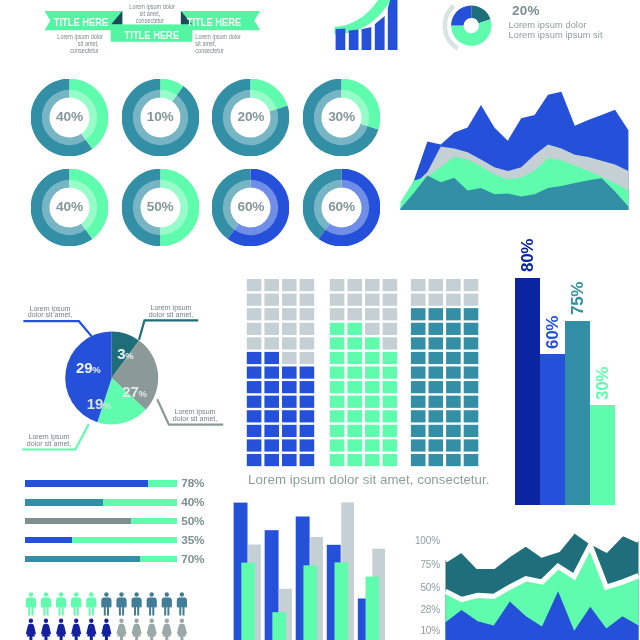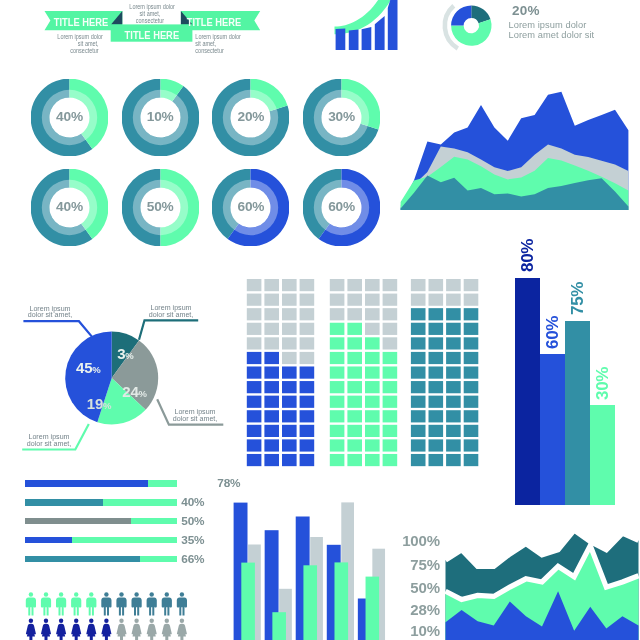--- a/index.html
+++ b/index.html
@@ -8,21 +8,21 @@
   .abs{position:absolute;}
   .rb-title{font-size:11.7px;font-weight:bold;color:#F4FFF8;letter-spacing:0px;text-align:center;line-height:11.7px;transform:scaleX(.80);white-space:nowrap;}
   .rb-cap{font-size:6.4px;color:#7A898E;line-height:6.9px;text-align:right;transform:scaleX(.86);transform-origin:center top;white-space:nowrap;}
   .kpi-val{font-size:13.5px;font-weight:bold;color:#7D9092;letter-spacing:.2px;}
   .kpi-line{font-size:9.3px;color:#8D9E9E;letter-spacing:.05px;white-space:nowrap;}
   .waffle-cap{font-size:13.3px;color:#8D9E9E;text-align:center;letter-spacing:.05px;white-space:nowrap;}
   .dn-label{position:absolute;width:100%;text-align:center;font-size:13.7px;font-weight:bold;color:#84989B;letter-spacing:-.2px;}
   .pie-val{font-size:15px;font-weight:bold;color:#fff;white-space:nowrap;line-height:15px;letter-spacing:-.2px;}
   .pie-pct{font-size:9.5px;font-weight:bold;}
   .pie-cap{font-size:7.1px;color:#74838A;line-height:6.9px;}
-  .ax-lbl{font-size:15px;font-weight:bold;color:#8D9E9E;line-height:11.2px;white-space:nowrap;letter-spacing:-.1px;}
+  .ax-lbl{font-size:10px;font-weight:normal;color:#8D9E9E;line-height:11.2px;white-space:nowrap;letter-spacing:-.1px;}
   .pb-lbl{font-size:11.8px;font-weight:bold;color:#7D9092;white-space:nowrap;line-height:11.8px;letter-spacing:-.1px;}
   .vbar-lbl{font-size:17px;font-weight:bold;white-space:nowrap;transform:rotate(-90deg);transform-origin:0 0;line-height:17px;letter-spacing:-.3px;}
 </style>
 </head>
 <body>
 
 <div class="canvas">
 
 <svg class="abs" style="left:0;top:0" width="460" height="60">
   <polygon points="44.5,11 122.3,11 122.3,30.2 44.5,30.2 50.4,20.6" fill="#53F5A3"></polygon>
@@ -60,21 +60,21 @@
     </svg>
 
 <svg class="abs" style="left:435px;top:-10px" width="70" height="62">
       <path d="M 22.810402482615167 58.40966371560451 A 26.5 26.5 0 0 1 18.77523556892323 15.722056654792816" fill="none" stroke="#D9E3E3" stroke-width="4.6"></path>
       <path d="M 36.3 15.400000000000002 A 20.2 20.2 0 0 1 55.5113416291621 29.357856713626063 L 43.62313517547268 33.22056914331291 A 7.7 7.7 0 0 0 36.3 27.900000000000002 Z" fill="#1E6E7C"></path>
       <path d="M 55.5113416291621 29.357856713626063 A 20.2 20.2 0 1 1 16.099999999999998 35.6 L 28.599999999999998 35.6 A 7.7 7.7 0 1 0 43.62313517547268 33.22056914331291 Z" fill="#5FFCAD"></path>
       <path d="M 16.099999999999998 35.6 A 20.2 20.2 0 0 1 36.29999999999999 15.400000000000002 L 36.3 27.900000000000002 A 7.7 7.7 0 0 0 28.599999999999998 35.6 Z" fill="#2551DA"></path>
     </svg>
 <div class="abs kpi-val" style="left:512px;top:2.5px">20%</div>
 <div class="abs kpi-line" style="left:508.5px;top:19.5px">Lorem ipsum dolor</div>
-<div class="abs kpi-line" style="left:508.5px;top:29.5px">Lorem amet dolor sit</div>
+<div class="abs kpi-line" style="left:508.5px;top:29.5px">Lorem ipsum ipsum sit</div>
 
 <div class="abs" id="donutRows" style="left:0;top:0;width:640px;height:260px">
       <div class="abs" style="left: 31px; top: 79px; width: 77px; height: 77px;"><svg width="77" height="77">
           <path d="M 61.3648463141772 69.97076108118546 A 38.9 38.9 0 1 1 38.49999999999999 -0.3999999999999986 L 38.49999999999999 18.4 A 20.1 20.1 0 1 0 50.31448357107871 54.76124158693645 Z" fill="#328FA5"></path>
           <path d="M 38.5 -0.3999999999999986 A 38.9 38.9 0 0 1 61.3648463141772 69.97076108118546 L 50.31448357107871 54.76124158693645 A 20.1 20.1 0 0 0 38.5 18.4 Z" fill="#5FFCAD"></path>
           <path d="M 10.8 38.5 A 27.7 27.7 0 1 1 66.2 38.5 A 27.7 27.7 0 1 1 10.8 38.5 Z M 18.4 38.5 A 20.1 20.1 0 1 0 58.6 38.5 A 20.1 20.1 0 1 0 18.4 38.5 Z" fill="#ffffff" fill-opacity="0.345"></path>
         </svg><div class="dn-label" style="top: 29.5px;">40%</div></div>
       <div class="abs" style="left: 121.7px; top: 79px; width: 77px; height: 77px;"><svg width="77" height="77">
           <path d="M 61.3648463141772 7.029238918814546 A 38.9 38.9 0 1 1 38.49999999999999 -0.3999999999999986 L 38.49999999999999 18.4 A 20.1 20.1 0 1 0 50.31448357107871 22.238758413063554 Z" fill="#328FA5"></path>
           <path d="M 38.5 -0.3999999999999986 A 38.9 38.9 0 0 1 61.3648463141772 7.029238918814546 L 50.31448357107871 22.238758413063554 A 20.1 20.1 0 0 0 38.5 18.4 Z" fill="#5FFCAD"></path>
@@ -281,48 +281,49 @@
       <rect x="217.70" y="58.32" width="14.6" height="12.2" fill="#328FA5"></rect>
       <rect x="217.70" y="72.90" width="14.6" height="12.2" fill="#328FA5"></rect>
       <rect x="217.70" y="87.48" width="14.6" height="12.2" fill="#328FA5"></rect>
       <rect x="217.70" y="102.06" width="14.6" height="12.2" fill="#328FA5"></rect>
       <rect x="217.70" y="116.64" width="14.6" height="12.2" fill="#328FA5"></rect>
       <rect x="217.70" y="131.22" width="14.6" height="12.2" fill="#328FA5"></rect>
       <rect x="217.70" y="145.80" width="14.6" height="12.2" fill="#328FA5"></rect>
       <rect x="217.70" y="160.38" width="14.6" height="12.2" fill="#328FA5"></rect>
       <rect x="217.70" y="174.96" width="14.6" height="12.2" fill="#328FA5"></rect>
     </svg>
+<div class="abs waffle-cap" style="left:247.3px;top:472.2px;width:243px">Lorem ipsum dolor sit amet, consectetur.</div>
 
 <div class="abs" id="vbars" style="left:0px;top:0px;width:640px;height:640px;pointer-events:none">
       <div class="abs" style="left: 514.9px; top: 277.7px; width: 25.1px; height: 227.7px; background: rgb(11, 36, 160);"></div>
       <div class="abs vbar-lbl" style="left: 518.5px; top: 272.2px; color: rgb(11, 36, 160);">80%</div>
       <div class="abs" style="left: 540px; top: 354px; width: 25.1px; height: 151.4px; background: rgb(37, 81, 218);"></div>
       <div class="abs vbar-lbl" style="left: 543.6px; top: 348.5px; color: rgb(37, 81, 218);">60%</div>
       <div class="abs" style="left: 565.1px; top: 320.5px; width: 25.1px; height: 184.9px; background: rgb(50, 143, 165);"></div>
       <div class="abs vbar-lbl" style="left: 568.7px; top: 315px; color: rgb(50, 143, 165);">75%</div>
       <div class="abs" style="left: 590.2px; top: 405px; width: 25.1px; height: 100.4px; background: rgb(95, 252, 173);"></div>
       <div class="abs vbar-lbl" style="left: 593.8px; top: 399.5px; color: rgb(95, 252, 173);">30%</div>
     </div>
 
 <div class="abs" id="pbars" style="left:0;top:0;width:640px;height:640px;pointer-events:none">
       <div class="abs" style="left: 25.1px; top: 480.3px; width: 151.7px; height: 6.3px; background: rgb(95, 252, 173);"></div>
       <div class="abs" style="left: 25.1px; top: 480.3px; width: 123.33px; height: 6.3px; background: rgb(37, 81, 218);"></div>
-      <div class="abs pb-lbl" style="left: 181.2px; top: 477.7px; margin-left: 36px;">78%</div>
+      <div class="abs pb-lbl" style="left: 181.2px; top: 477.7px;">78%</div>
       <div class="abs" style="left: 25.1px; top: 499.25px; width: 151.7px; height: 6.3px; background: rgb(95, 252, 173);"></div>
       <div class="abs" style="left: 25.1px; top: 499.25px; width: 78.13px; height: 6.3px; background: rgb(50, 143, 165);"></div>
       <div class="abs pb-lbl" style="left: 181.2px; top: 496.65px;">40%</div>
       <div class="abs" style="left: 25.1px; top: 518.2px; width: 151.7px; height: 6.3px; background: rgb(95, 252, 173);"></div>
       <div class="abs" style="left: 25.1px; top: 518.2px; width: 106.34px; height: 6.3px; background: rgb(127, 142, 142);"></div>
       <div class="abs pb-lbl" style="left: 181.2px; top: 515.6px;">50%</div>
       <div class="abs" style="left: 25.1px; top: 537.15px; width: 151.7px; height: 6.3px; background: rgb(95, 252, 173);"></div>
       <div class="abs" style="left: 25.1px; top: 537.15px; width: 46.72px; height: 6.3px; background: rgb(37, 81, 218);"></div>
       <div class="abs pb-lbl" style="left: 181.2px; top: 534.55px;">35%</div>
       <div class="abs" style="left: 25.1px; top: 556.1px; width: 151.7px; height: 6.3px; background: rgb(95, 252, 173);"></div>
       <div class="abs" style="left: 25.1px; top: 556.1px; width: 114.84px; height: 6.3px; background: rgb(50, 143, 165);"></div>
-      <div class="abs pb-lbl" style="left: 181.2px; top: 553.5px;">66%</div>
+      <div class="abs pb-lbl" style="left: 181.2px; top: 553.5px;">70%</div>
     </div>
 
 <svg class="abs" id="people" style="left:22px;top:588px" width="200" height="55">
       <g transform="translate(3.80,4.3)" fill="#5FFCAD">
         <circle cx="5.1" cy="2.2" r="2.2"></circle>
         <path d="M 0 7.9 C 0 6.4 1.1 5.2 2.6 5.2 L 7.6 5.2 C 9.1 5.2 10.2 6.4 10.2 7.9 L 10.2 14.3 C 10.2 14.9 9.8 15.2 9.2 15.2 L 8.5 15.2 C 8.0 15.2 7.7 14.9 7.7 14.3 L 7.7 12.0 L 7.7 23.2 C 7.7 23.3 7.6 23.3 7.5 23.3 L 5.9 23.3 C 5.8 23.3 5.7 23.3 5.7 23.2 L 5.7 14.9 L 4.5 14.9 L 4.5 23.2 C 4.5 23.3 4.4 23.3 4.3 23.3 L 2.7 23.3 C 2.6 23.3 2.5 23.3 2.5 23.2 L 2.5 12.0 L 2.5 14.3 C 2.5 14.9 2.2 15.2 1.7 15.2 L 1.0 15.2 C 0.4 15.2 0 14.9 0 14.3 Z"></path>
       </g>
       <g transform="translate(18.90,4.3)" fill="#5FFCAD">
         <circle cx="5.1" cy="2.2" r="2.2"></circle>
         <path d="M 0 7.9 C 0 6.4 1.1 5.2 2.6 5.2 L 7.6 5.2 C 9.1 5.2 10.2 6.4 10.2 7.9 L 10.2 14.3 C 10.2 14.9 9.8 15.2 9.2 15.2 L 8.5 15.2 C 8.0 15.2 7.7 14.9 7.7 14.3 L 7.7 12.0 L 7.7 23.2 C 7.7 23.3 7.6 23.3 7.5 23.3 L 5.9 23.3 C 5.8 23.3 5.7 23.3 5.7 23.2 L 5.7 14.9 L 4.5 14.9 L 4.5 23.2 C 4.5 23.3 4.4 23.3 4.3 23.3 L 2.7 23.3 C 2.6 23.3 2.5 23.3 2.5 23.2 L 2.5 12.0 L 2.5 14.3 C 2.5 14.9 2.2 15.2 1.7 15.2 L 1.0 15.2 C 0.4 15.2 0 14.9 0 14.3 Z"></path>
@@ -442,20 +443,20 @@
     </svg>
 <div class="abs" id="areaBottomTicks" style="left:0;top:0;width:640px;height:640px;pointer-events:none">
       <div class="abs ax-lbl" style="left: 396px; top: 535.4px; width: 44.1px; text-align: right;">100%</div>
       <div class="abs ax-lbl" style="left: 396px; top: 558.8px; width: 44.1px; text-align: right;">75%</div>
       <div class="abs ax-lbl" style="left: 396px; top: 582.2px; width: 44.1px; text-align: right;">50%</div>
       <div class="abs ax-lbl" style="left: 396px; top: 603.8px; width: 44.1px; text-align: right;">28%</div>
       <div class="abs ax-lbl" style="left: 396px; top: 625.4px; width: 44.1px; text-align: right;">10%</div>
     </div>
 
 <div class="abs pie-val" style="left: 117.2px; top: 346.2px; color: rgb(234, 242, 238);"><span>3</span><span class="pie-pct">%</span></div>
-    <div class="abs pie-val" style="left: 122.3px; top: 383.5px; color: rgb(226, 233, 230);"><span>24</span><span class="pie-pct">%</span></div>
+    <div class="abs pie-val" style="left: 122.3px; top: 383.5px; color: rgb(226, 233, 230);"><span>27</span><span class="pie-pct">%</span></div>
     <div class="abs pie-val" style="left: 86.8px; top: 395.9px; color: rgb(214, 226, 220);"><span>19</span><span class="pie-pct">%</span></div>
-    <div class="abs pie-val" style="left: 76px; top: 359.5px; color: rgb(234, 242, 238);"><span>45</span><span class="pie-pct">%</span></div>
+    <div class="abs pie-val" style="left: 76px; top: 359.5px; color: rgb(234, 242, 238);"><span>29</span><span class="pie-pct">%</span></div>
     <div class="abs pie-cap" style="left: 146.5px; top: 304.6px; width: 49px; text-align: center;">Lorem ipsum dolor sit amet,</div>
     <div class="abs pie-cap" style="left: 170.5px; top: 408.9px; width: 49px; text-align: center;">Lorem ipsum dolor sit amet,</div>
     <div class="abs pie-cap" style="left: 24.5px; top: 433.8px; width: 49px; text-align: center;">Lorem ipsum dolor sit amet,</div>
     <div class="abs pie-cap" style="left: 25.5px; top: 305.5px; width: 49px; text-align: center;">Lorem ipsum dolor sit amet,</div>
   </div>
 
 </body></html>

